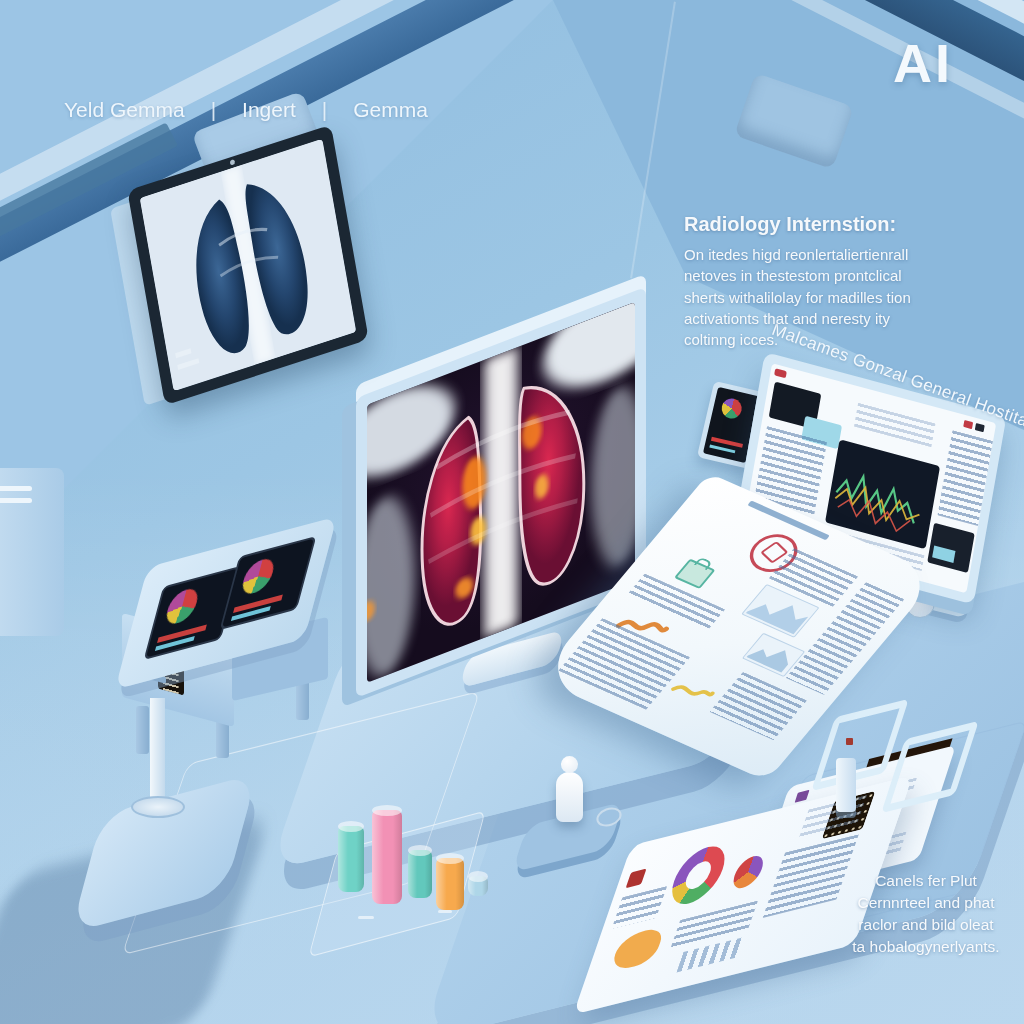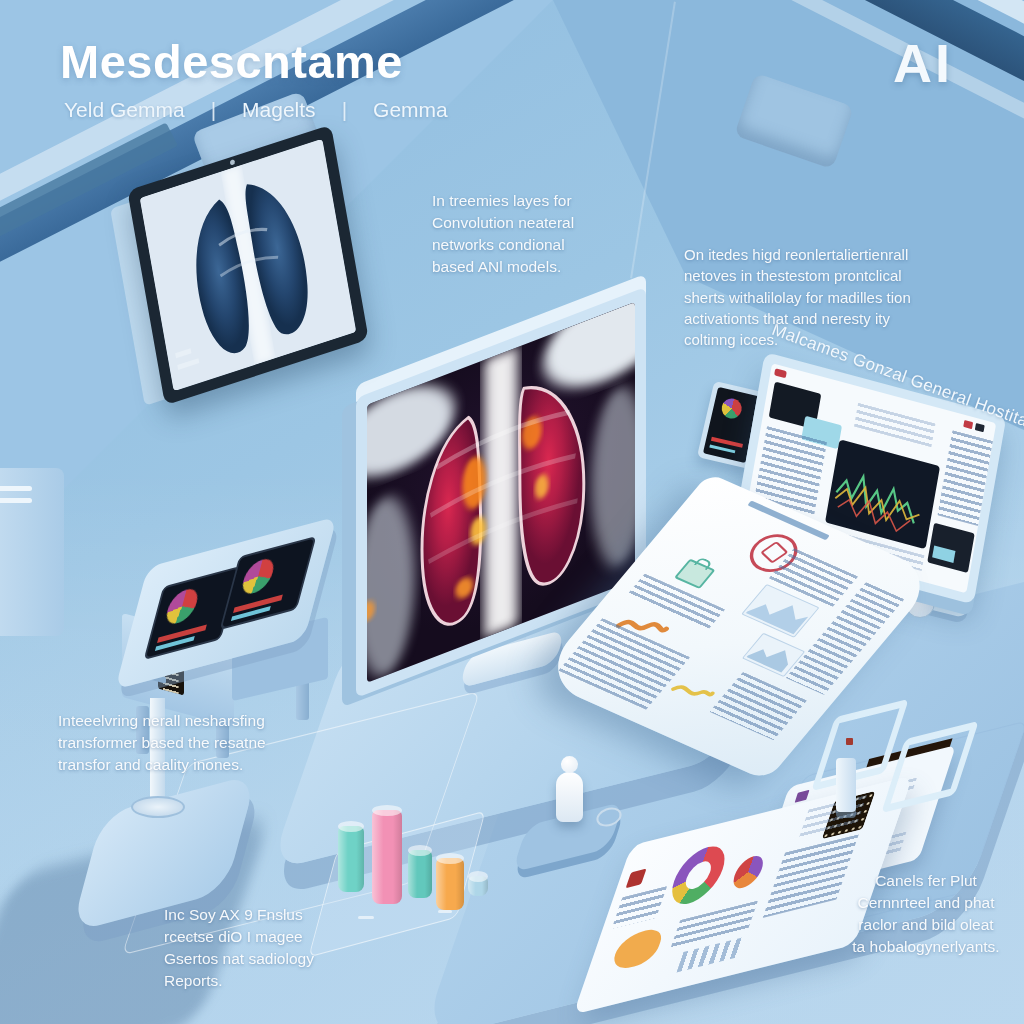--- a/index.html
+++ b/index.html
@@ -147,25 +147,24 @@
   <div class="abs beam beam-tr-dark"></div>
   <div class="abs beam beam-tr-light2"></div>
   <div class="abs wall-corner"></div>
   <div class="abs mount mount-left"></div>
   <div class="abs mount mount-right"></div>
   <div class="abs cabinet z10">
     <div class="abs cabinet-line" style="top:18px"></div>
     <div class="abs cabinet-line" style="top:30px"></div>
   </div>
 
-  <div class="abs title">Mesdescntame</div>
   <div class="abs subtitle">
     <span>Yeld Gemma</span>
     <span class="sep">|</span>
-    <span>Magelts</span>
+    <span>Ingert</span>
     <span class="sep">|</span>
     <span>Gemma</span>
   </div>
   <div class="abs ai-logo">AI</div>
 
   <div class="abs iso slab-floor z10"></div>
   <div class="abs iso slab-main z12"></div>
   <div class="abs iso outline-a z12"></div>
   <div class="abs iso outline-b z12"></div>
   <div class="abs iso shadow-bl z10"></div>
@@ -361,36 +360,26 @@
   <div class="abs tray-frame z16" style="left:892px;top:734px;width:76px;height:66px"></div>
   <div class="abs tray-red z18"></div>
   <div class="abs tray-card z14">
     <div class="tc-orange"></div>
     <div class="tc-purple"></div>
     <div class="abs tl-light" style="left:30px;top:22px;width:110px;height:10px"></div>
     <div class="abs tl-light" style="left:22px;top:72px;width:126px;height:20px"></div>
   </div>
   <div class="abs tray-pillar z16"></div>
 
-  <div class="ann" style="left:432px;top:190px;width:250px">In treemies layes for
-Convolution neateral
-networks condional
-based ANl models.</div>
+  <div class="ann ann-head" style="left:684px;top:210px">Radiology Internstion:</div>
   <div class="ann" style="left:684px;top:244px;width:310px;font-size:15px">On itedes higd reonlertaliertienrall
 netoves in thestestom prontclical
 sherts withalilolay for madilles tion
 activationts that and neresty ity
 coltinng icces.</div>
-  <div class="ann" style="left:58px;top:710px">Inteeelvring nerall nesharsfing
-transformer based the resatne
-transfor and caality inones.</div>
-  <div class="ann" style="left:164px;top:904px">Inc Soy AX 9 Fnslus
-rcectse diO I magee
-Gsertos nat sadiology
-Reports.</div>
   <div class="ann" style="left:826px;top:870px;width:200px;text-align:center">Canels fer Plut
 Cernnrteel and phat
 raclor and bild oleat
 ta hobalogynerlyants.</div>
 
   <svg id="overlay">
     <defs>
       <marker id="arw" markerWidth="9" markerHeight="9" refX="7" refY="4.5" orient="auto">
         <path d="M0,0 L8,4.5 L0,9 Z" fill="rgba(255,255,255,.8)"></path>
       </marker>

